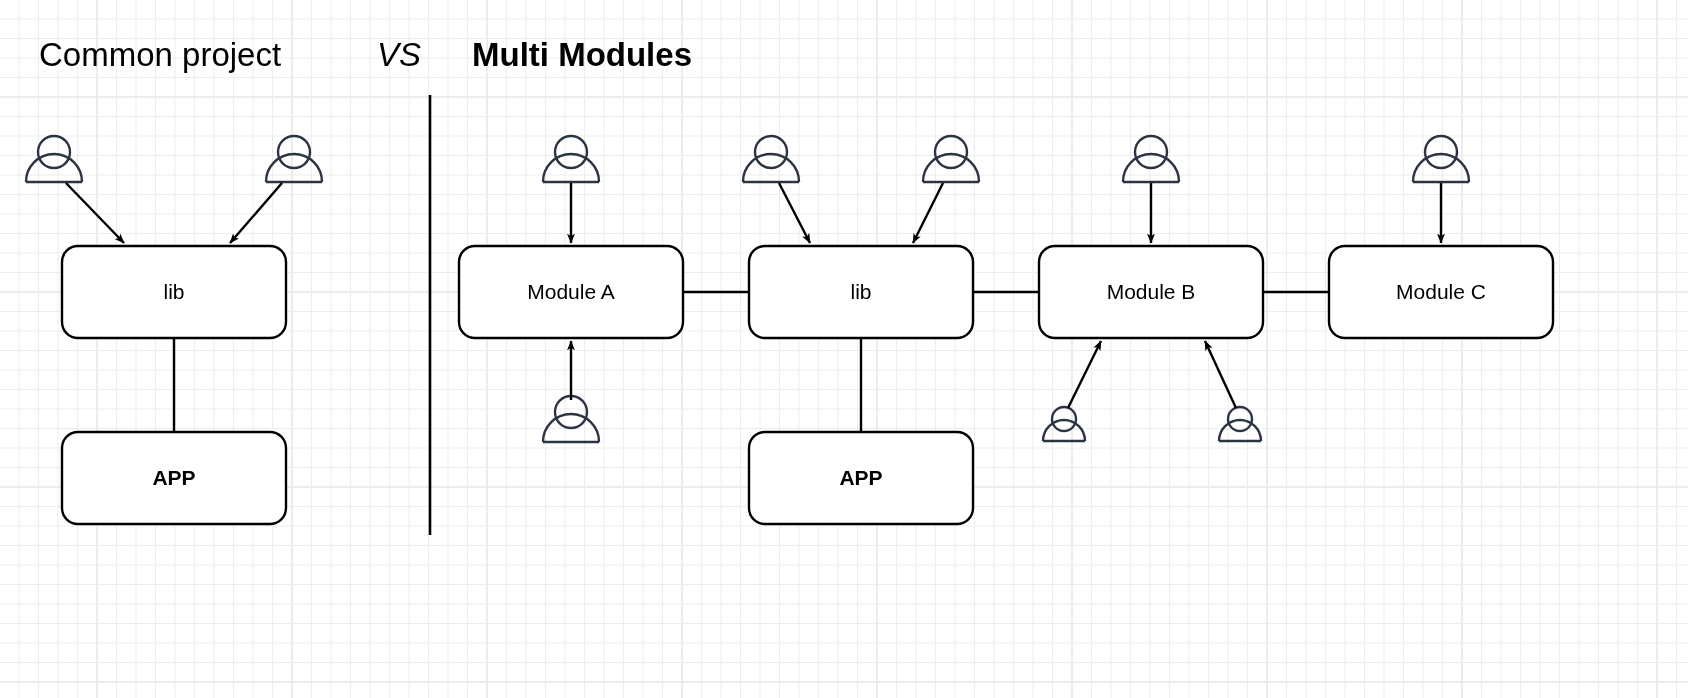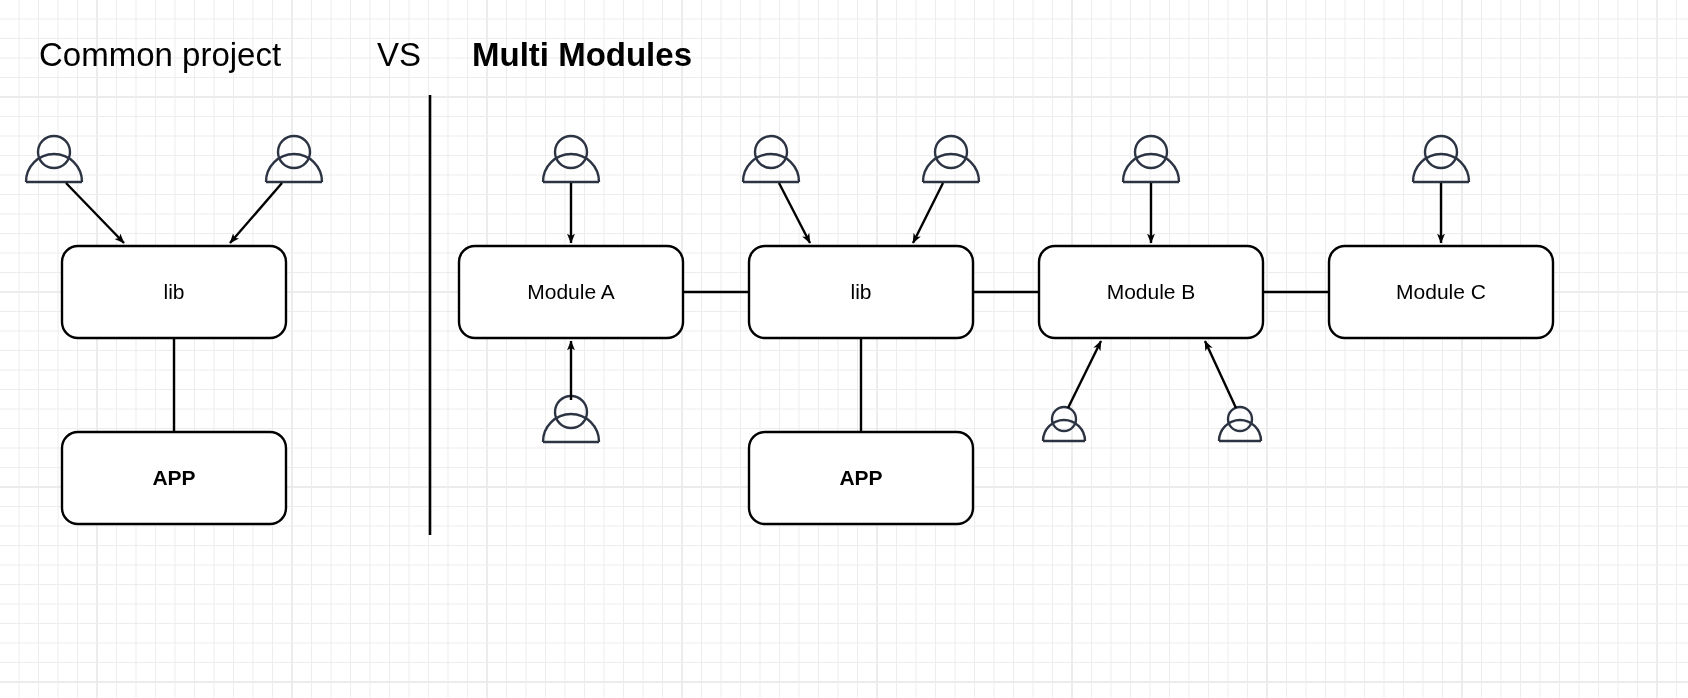--- a/index.html
+++ b/index.html
@@ -78,21 +78,21 @@
     stroke-width: 2.6;
   }
 </style>
 </head>
 <body>
 
 <div id="canvas">
 
   <div class="heading" style="left:39px; top:38px;">Common project</div>
 
-  <div class="heading" style="left:377px; top:38px;">VS</div>
+  <div class="heading" style="left:377px; top:38px;font-style:italic;">VS</div>
 
   <div class="heading" style="left:472px; top:38px;font-weight:bold;">Multi Modules</div>
 
   <svg class="diagram-svg" viewBox="0 0 1688 698" xmlns="http://www.w3.org/2000/svg">
     <defs>
       <marker id="arrowhead" markerWidth="11" markerHeight="11" refX="9.4" refY="4" orient="auto" markerUnits="userSpaceOnUse">
         <path d="M0,0 L10,4 L0,8 L2.6,4 Z" fill="#000000"></path>
       </marker>
     </defs>
 

